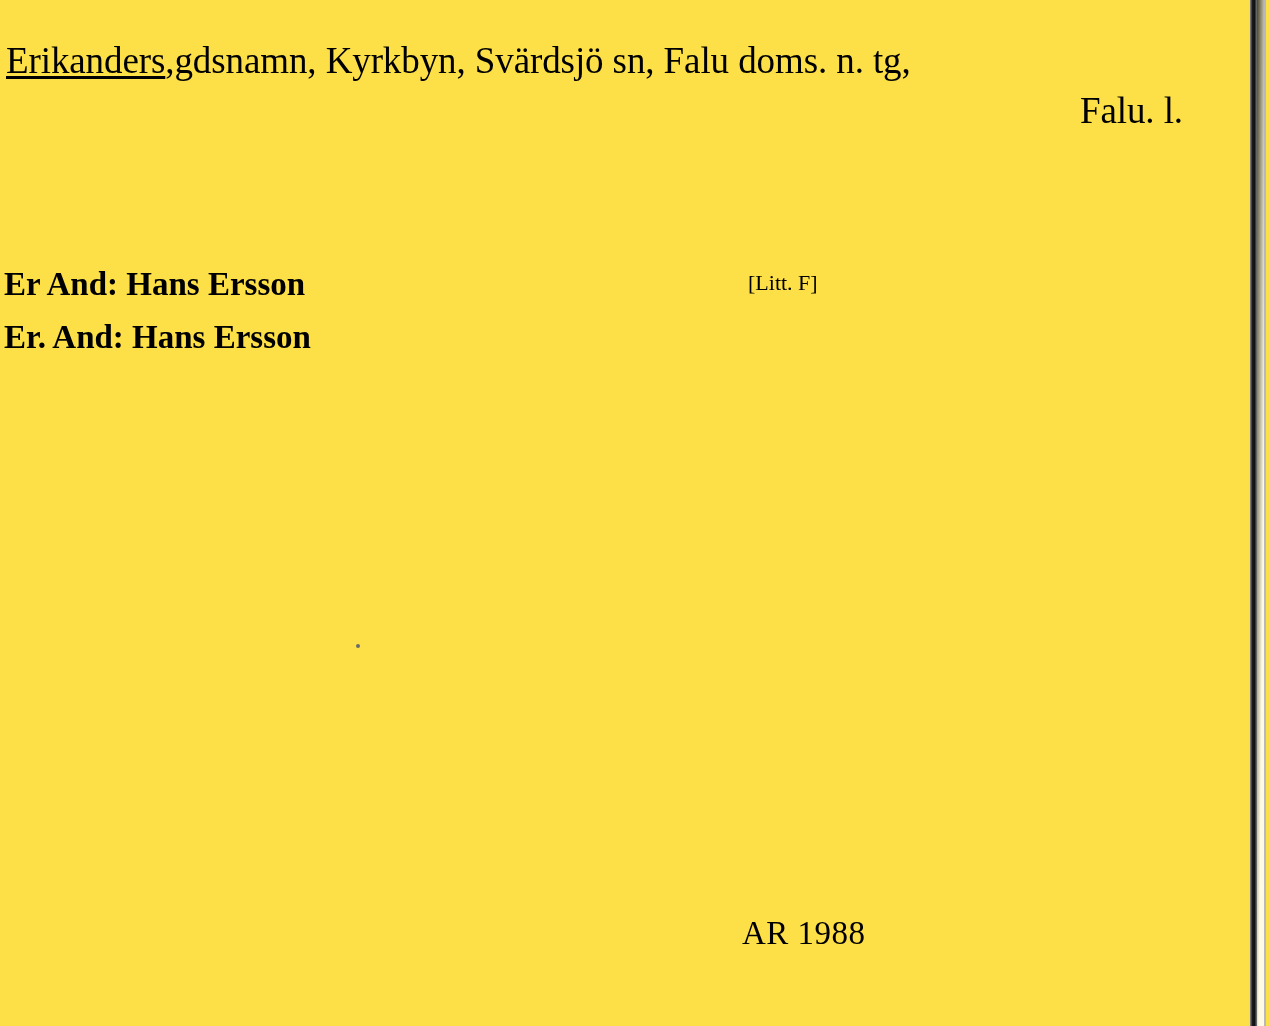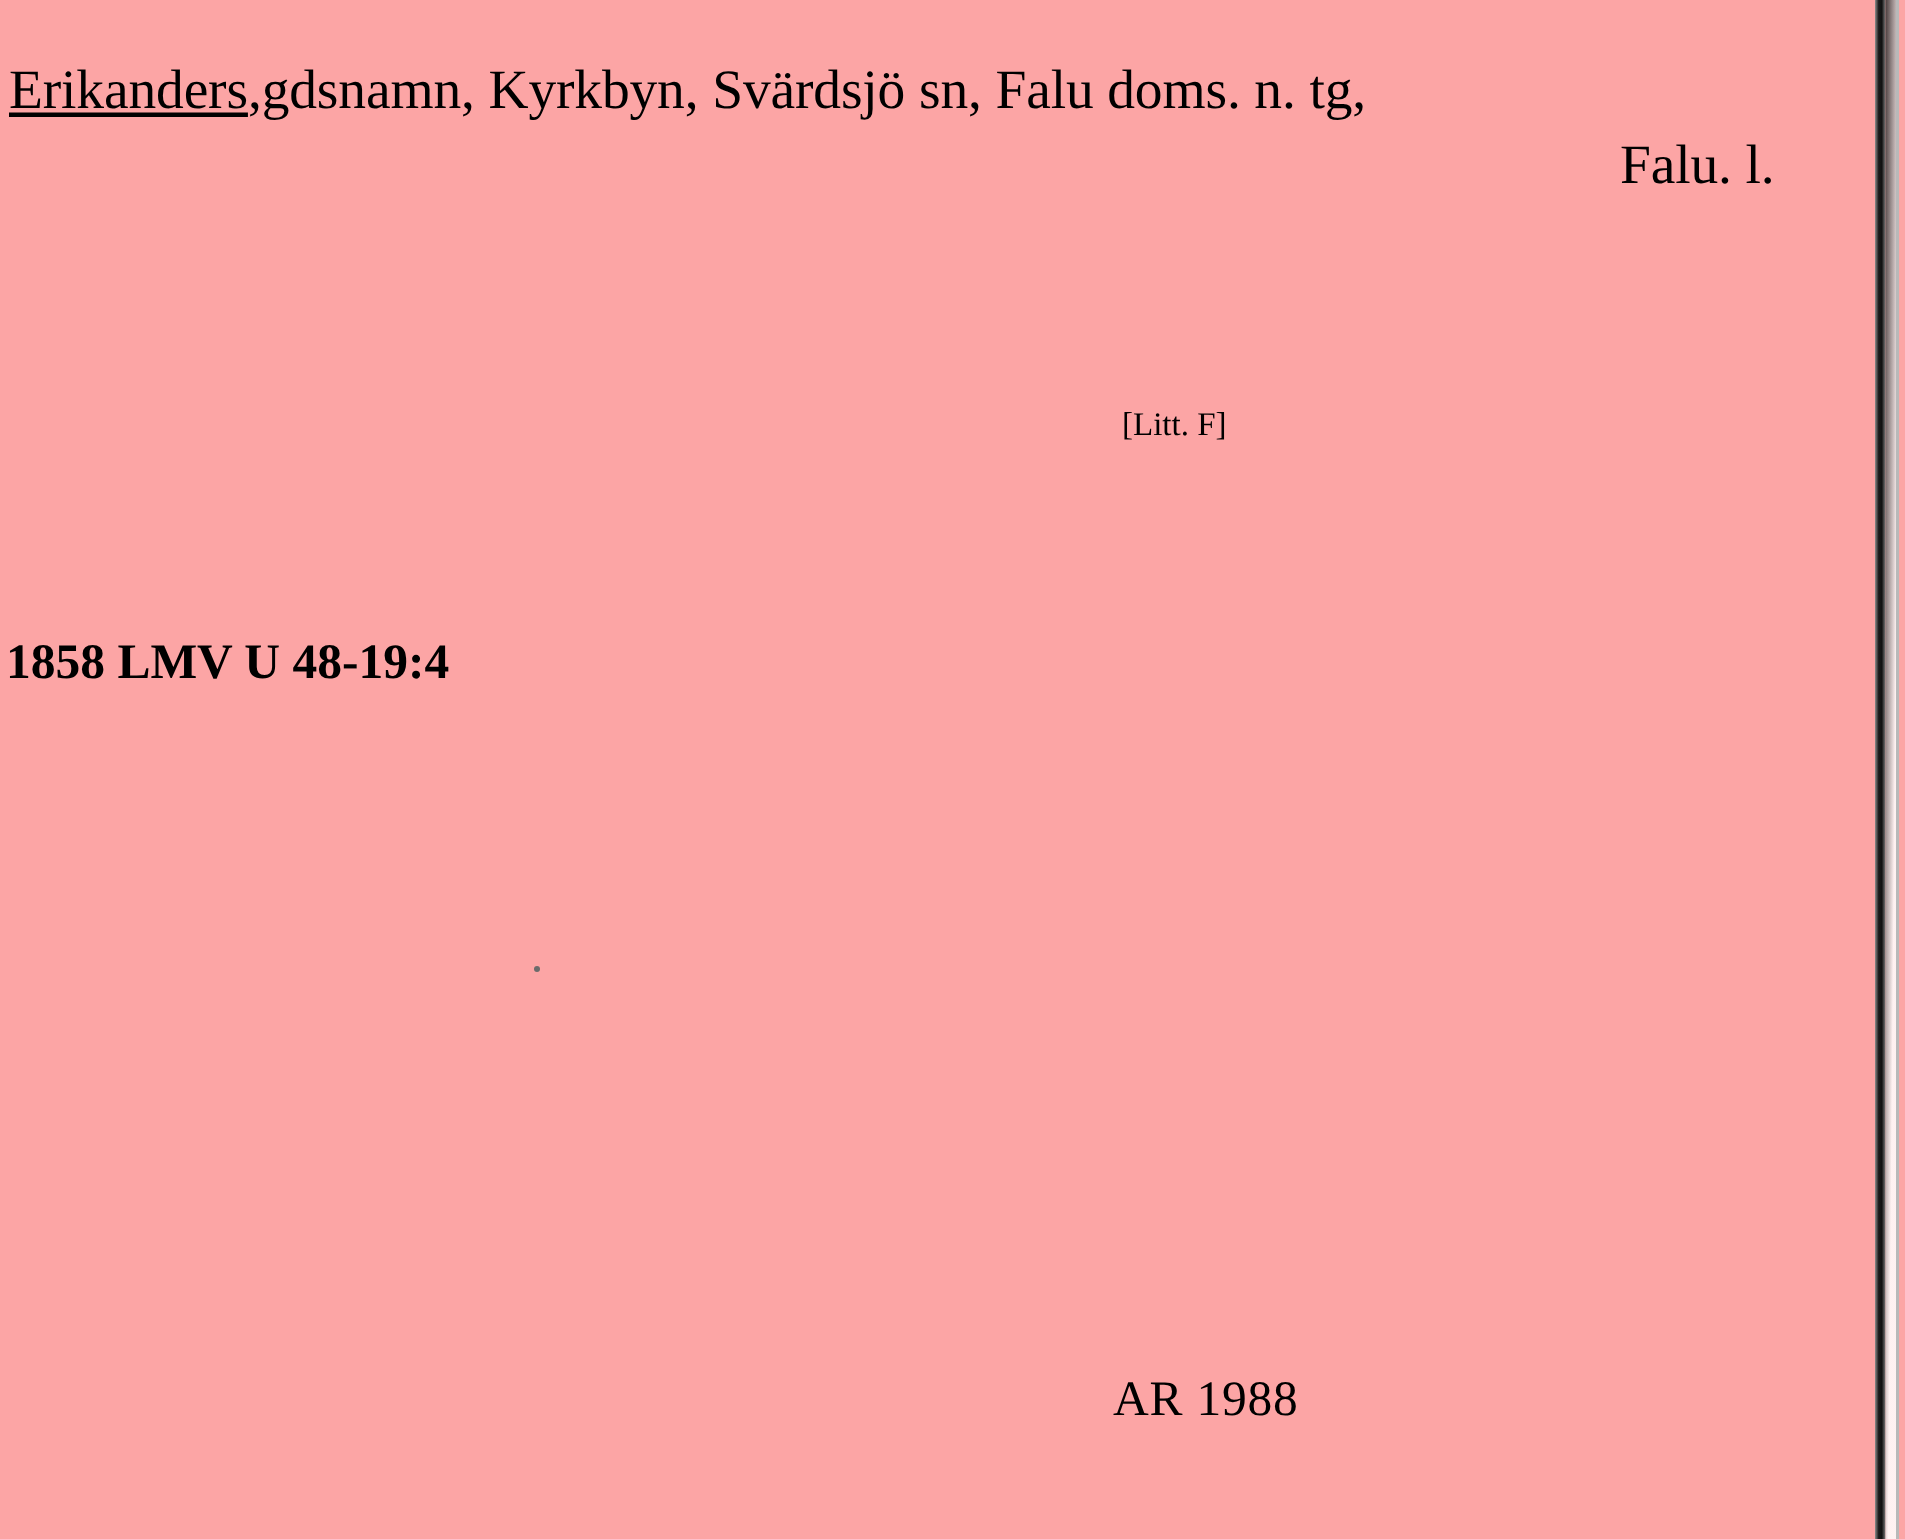--- a/index.html
+++ b/index.html
@@ -12,21 +12,21 @@
     height: 1026px;
     position: relative;
     overflow: hidden;
     font-family: "Liberation Serif", serif;
     color: #000000;
   }
 
   .page {
     position: absolute;
     inset: 0;
-    background: #fca5a5;
+    background: #fde047;
   }
 
   
   .scan-edge {
     position: absolute;
     top: 0;
     right: 0;
     width: 30px;
     height: 100%;
     pointer-events: none;
@@ -125,24 +125,27 @@
 </head>
 <body>
 
 <div class="page">
 
   <div class="headline">
     <span class="lead">Erikanders</span><span>,gdsnamn, Kyrkbyn, Svärdsjö sn, Falu doms. n. tg,</span>
     <span class="line2">Falu. l.</span>
   </div>
 
+  <div class="names">
+    <div>Er And: Hans Ersson</div>
+    <div>Er. And: Hans Ersson</div>
+  </div>
 
   <div class="litt">[Litt. F]</div>
 
-  <div class="ref">1858 LMV U 48-19:4</div>
 
   <div class="speck"></div>
 
   <div class="footer">AR 1988</div>
 
   <div class="scan-edge">
     <div class="bar"></div>
     <div class="bar-taper"></div>
     <div class="hairline"></div>
   </div>

